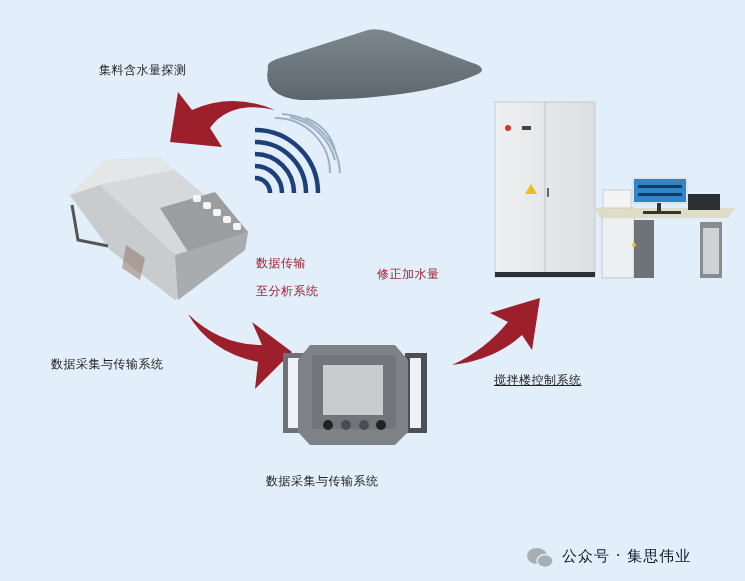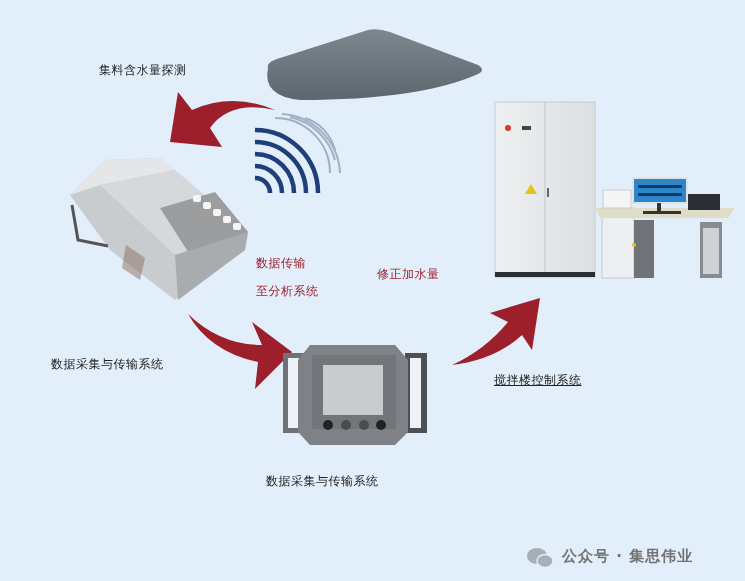--- a/index.html
+++ b/index.html
@@ -1,19 +1,19 @@
 <!DOCTYPE html>
 <html><head>
 <meta charset="utf-8">
 <style>
   html,body{margin:0;padding:0;}
   body{width:745px;height:581px;background:#e2eefa;position:relative;overflow:hidden;font-family:"DejaVu Sans","Liberation Sans",sans-serif;}
   .lbl{position:absolute;font-size:12px;color:#222;white-space:nowrap;letter-spacing:0.5px;}
   .red{color:#9c1f2b;}
-  .wm{position:absolute;font-size:15px;color:#737373;white-space:nowrap;letter-spacing:1px;font-weight:bold;}
+  .wm{position:absolute;font-size:15px;color:#0f172a;white-space:nowrap;letter-spacing:1px;}
   svg{position:absolute;overflow:visible;}
 </style>
 </head>
 <body>
 
 <svg width="745" height="581" style="left:0;top:0;">
   <defs>
     <linearGradient id="pileg" x1="0" y1="0" x2="0" y2="1">
       <stop offset="0" stop-color="#7d878f"></stop>
       <stop offset="1" stop-color="#5d666d"></stop>

